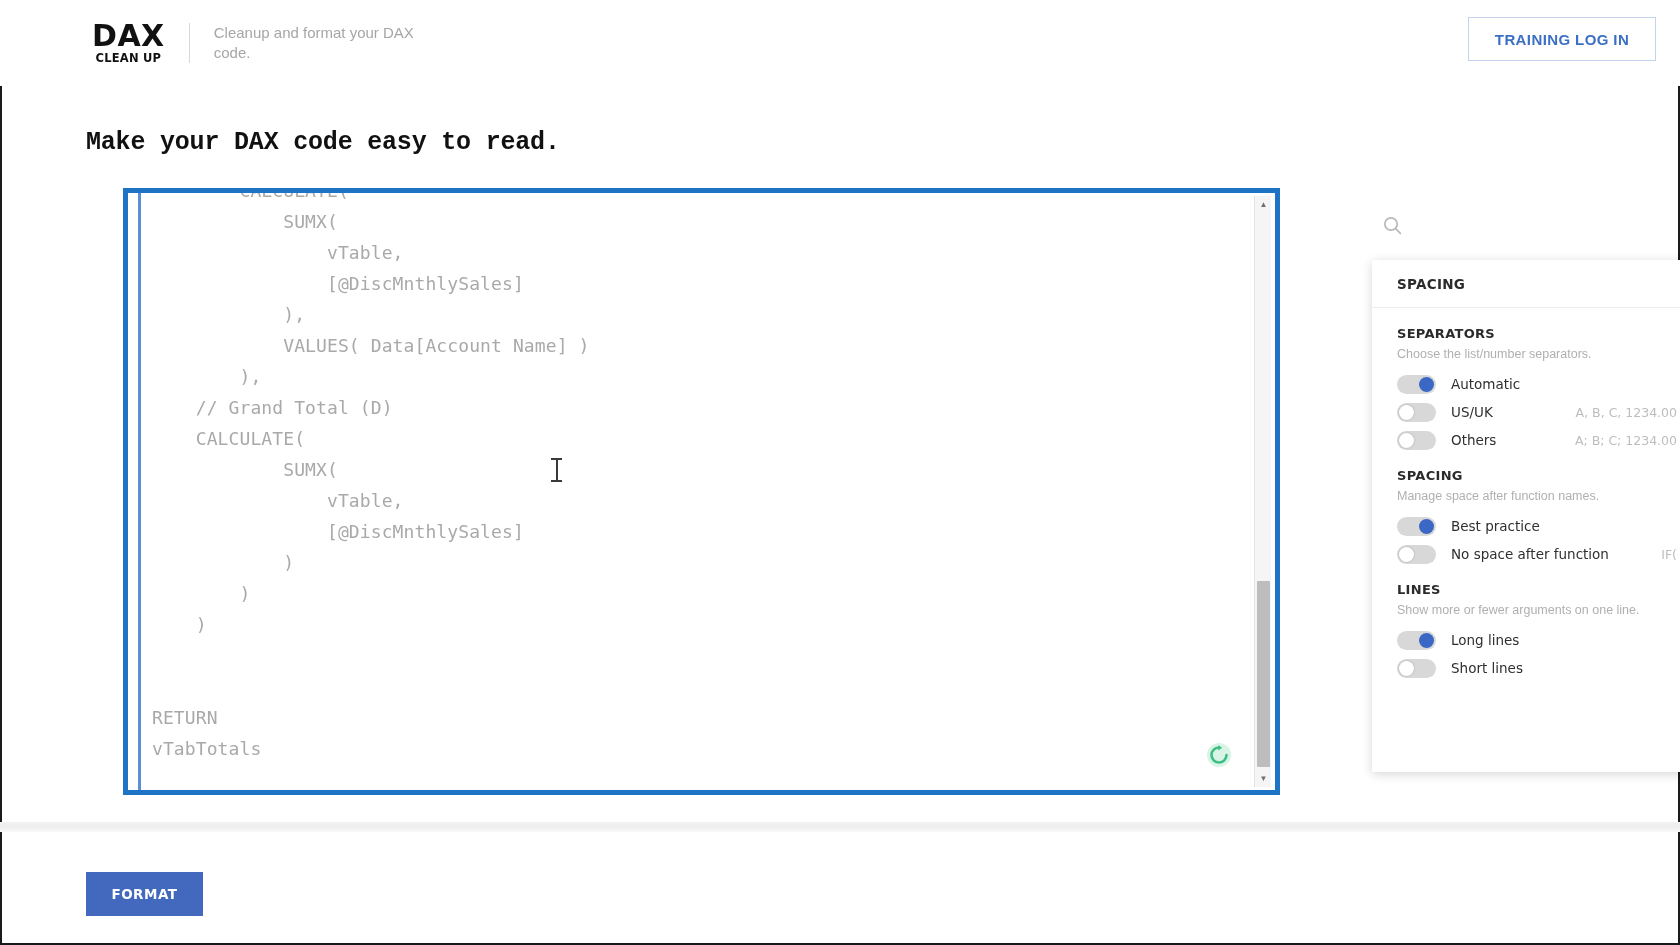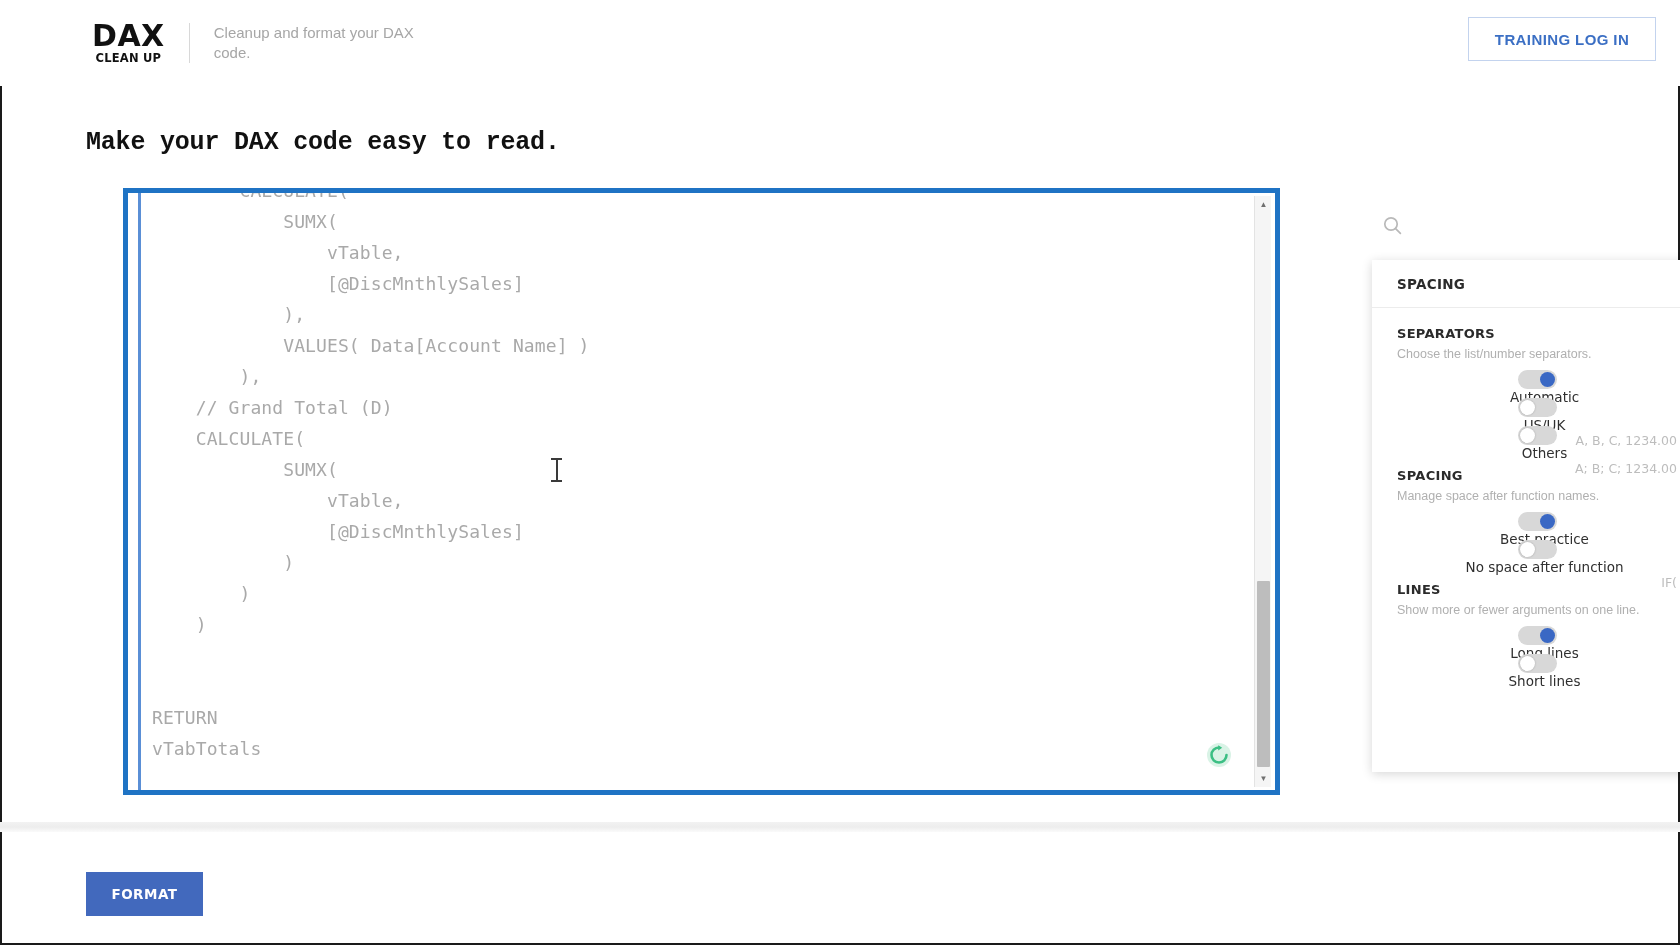--- a/index.html
+++ b/index.html
@@ -145,21 +145,21 @@
   .settings-group { margin-bottom: 14px; }
   .group-title {
     font-family: "DejaVu Sans", sans-serif;
     font-size: 13px; font-weight: 700; color: #2b2b2b;
     letter-spacing: 0.3px; margin-bottom: 6px;
   }
   .group-desc {
     font-size: 12.5px; color: #b0b0b0; margin-bottom: 9px;
   }
   .option-row {
-    display: flex; align-items: center; height: 28px; cursor: pointer; flex-direction: column;
+    display: flex; align-items: center; height: 28px; cursor: pointer;
   }
   .toggle {
     position: relative; width: 39px; height: 19px;
     border-radius: 10px; background: #d8d8d8; flex: 0 0 auto;
   }
   .toggle .knob {
     position: absolute; top: 2px; width: 15px; height: 15px;
     border-radius: 50%;
   }
   .toggle.on  .knob { right: 2px; background: #3a68c4; }

